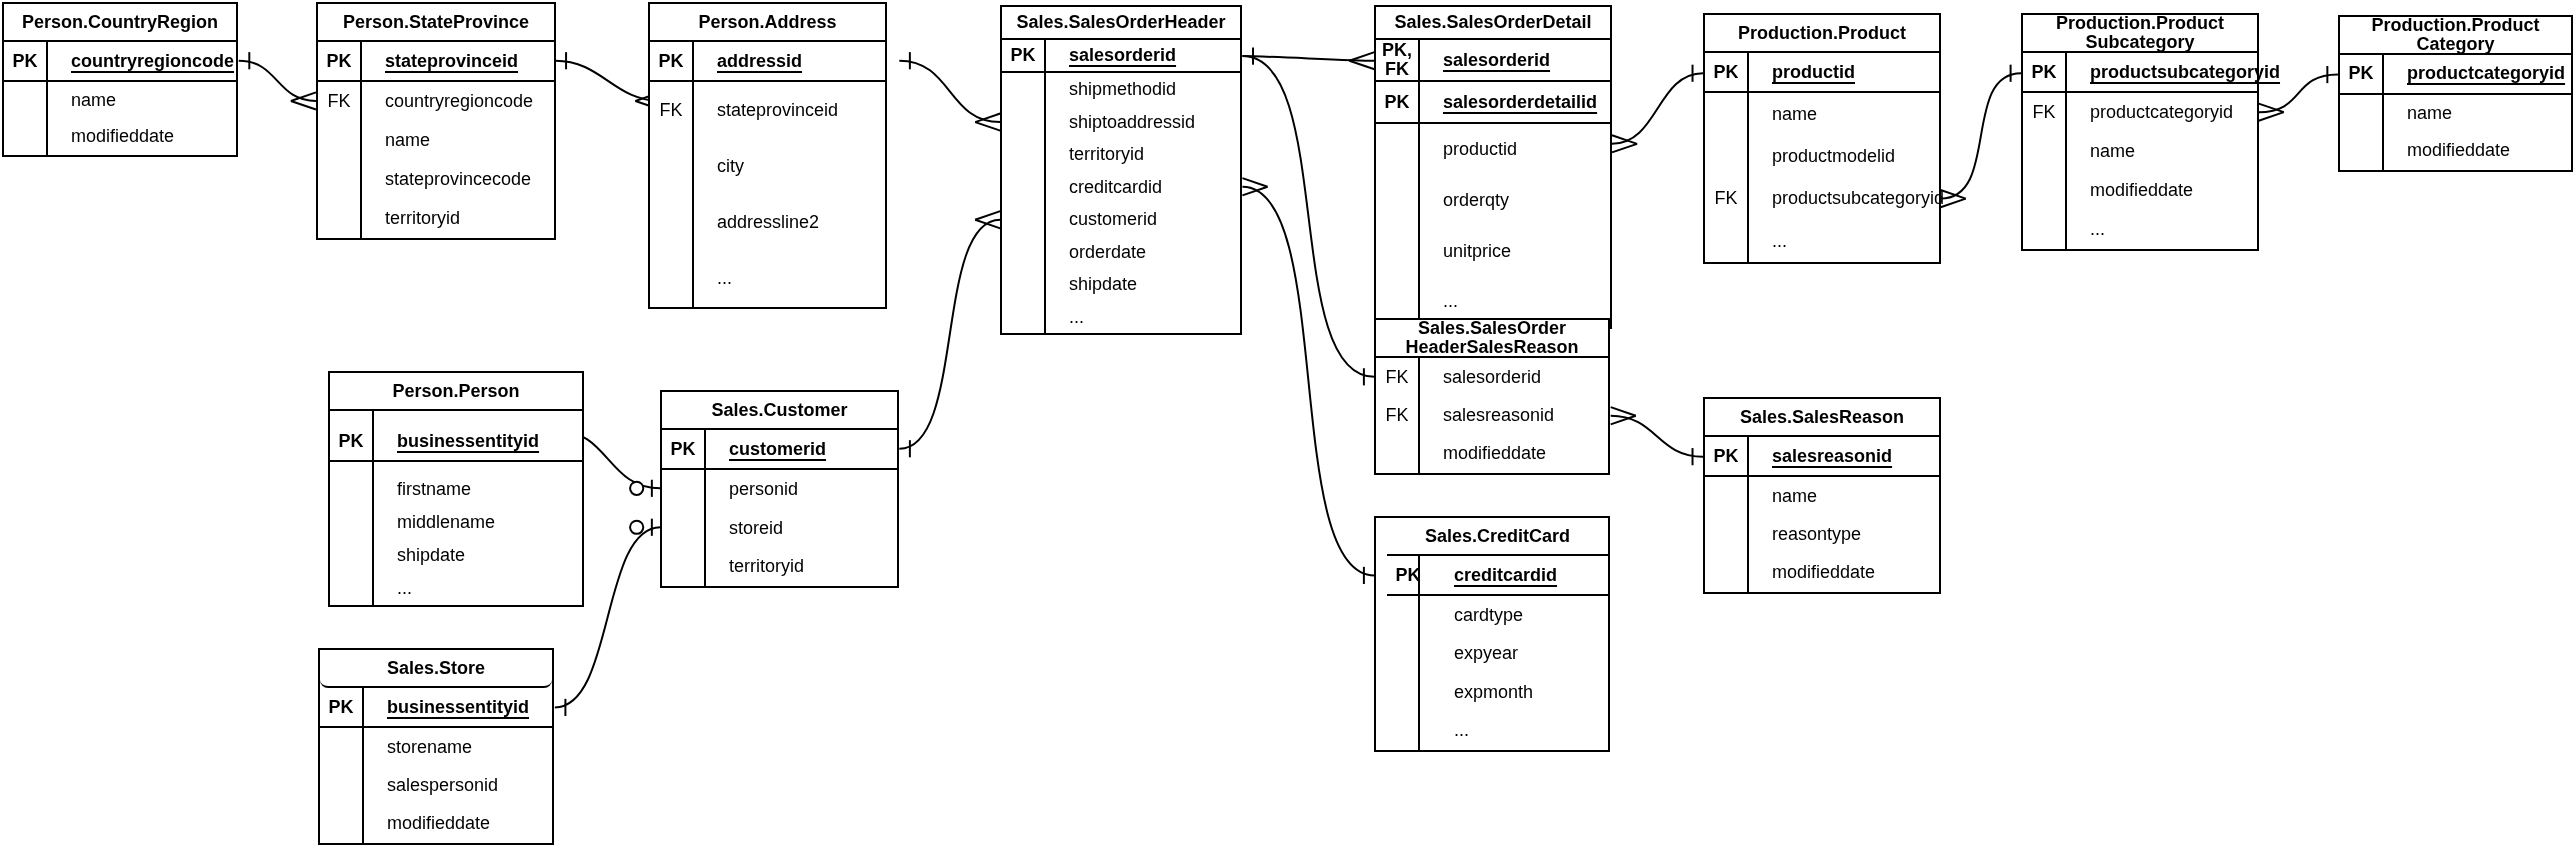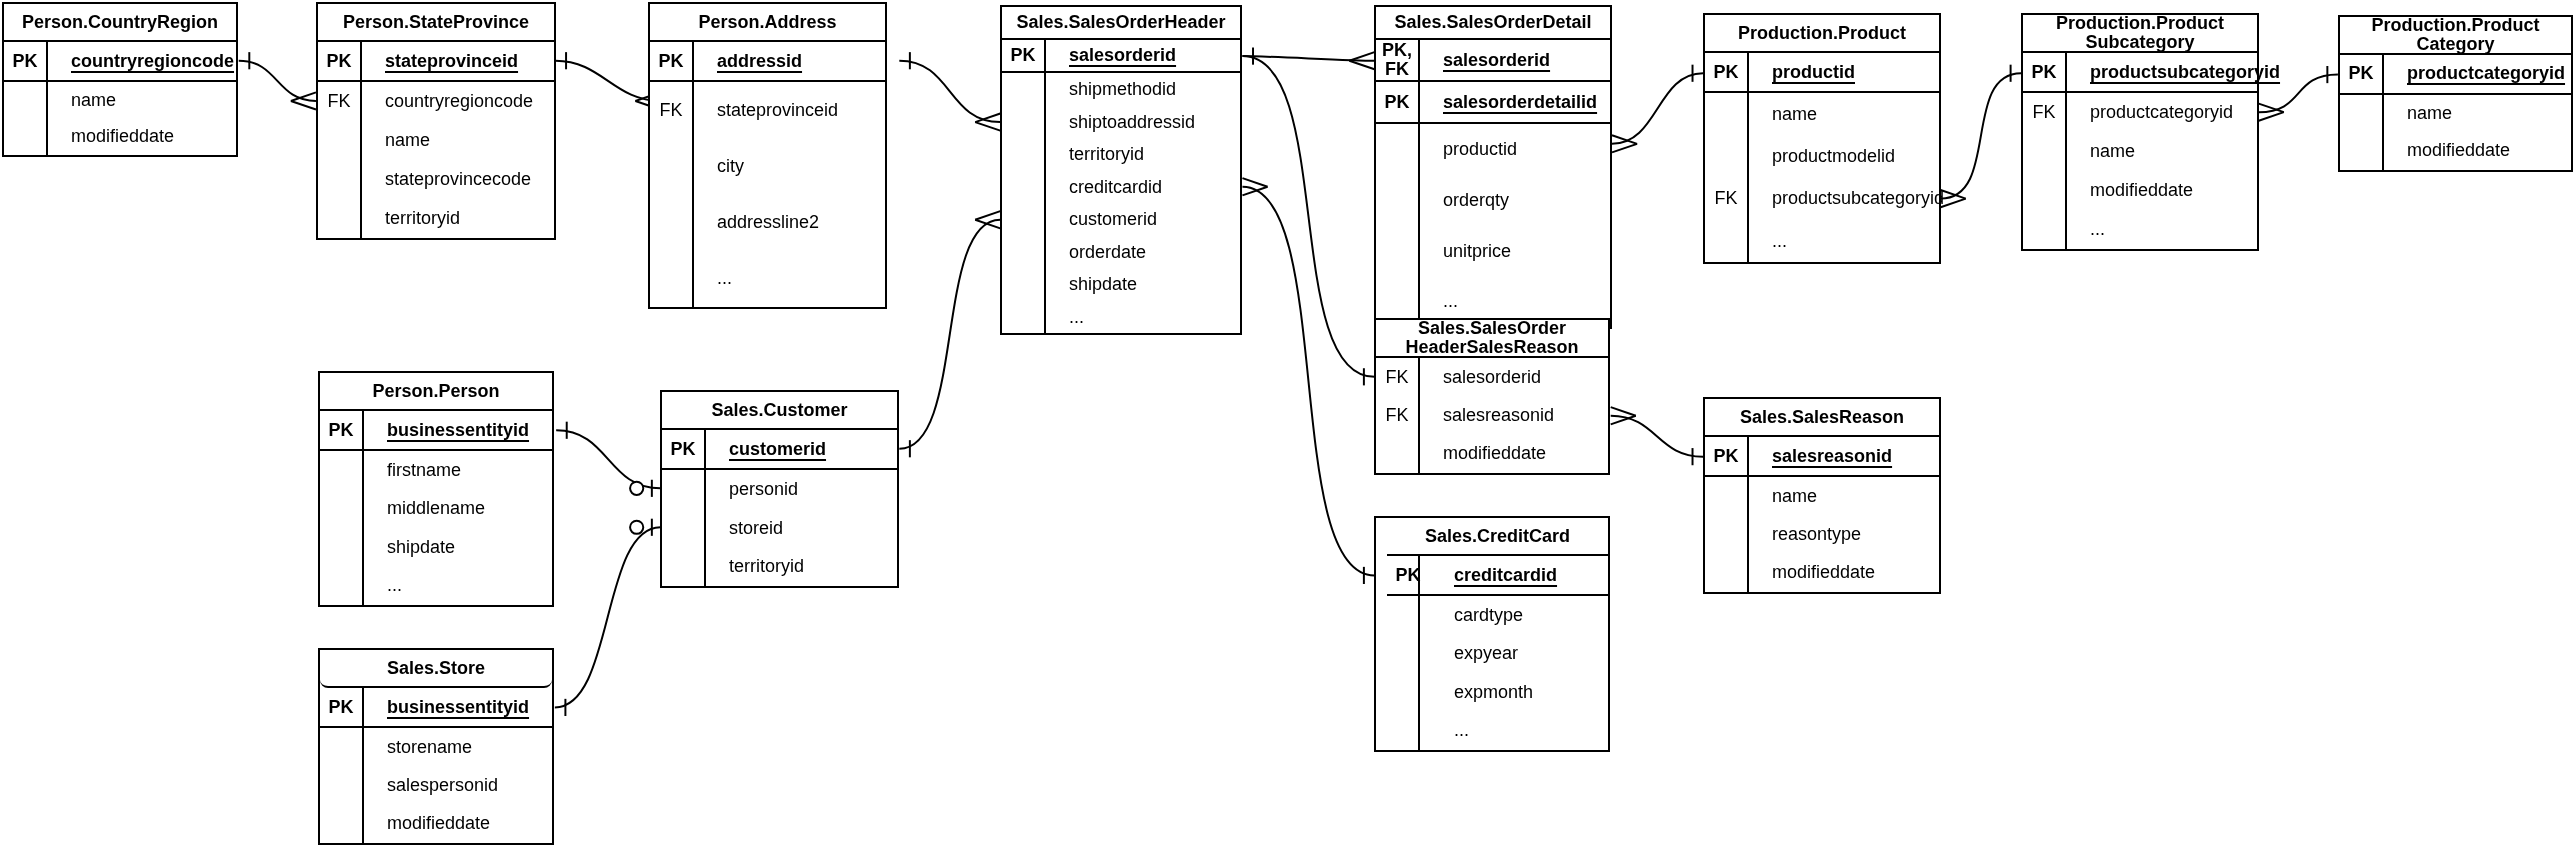--- a/index.html
+++ b/index.html
@@ -330,21 +330,21 @@
           <div class="er-keycell"></div>
           <div class="er-field">name</div>
         </div>
         <div class="er-row">
           <div class="er-keycell"></div>
           <div class="er-field">modifieddate</div>
         </div>
       </div>
       <div class="er-vline" style="top: 38px;"></div>
     </div>
-    <div class="er-table" style="left: 318px; top: 371px; width: 236px; height: 236px;">
+    <div class="er-table" style="left: 328px; top: 371px; width: 256px; height: 236px; gap: 11px;">
       <div class="er-title" style="height: 38px;">
         <div class="er-title-line">Person.Person</div>
       </div>
       <div class="er-keyrow keystyle" style="height: 40px;">
         <div class="er-keycell">PK</div>
         <div class="er-field">businessentityid</div>
       </div>
       <div class="er-body">
         <div class="er-row">
           <div class="er-keycell"></div>

